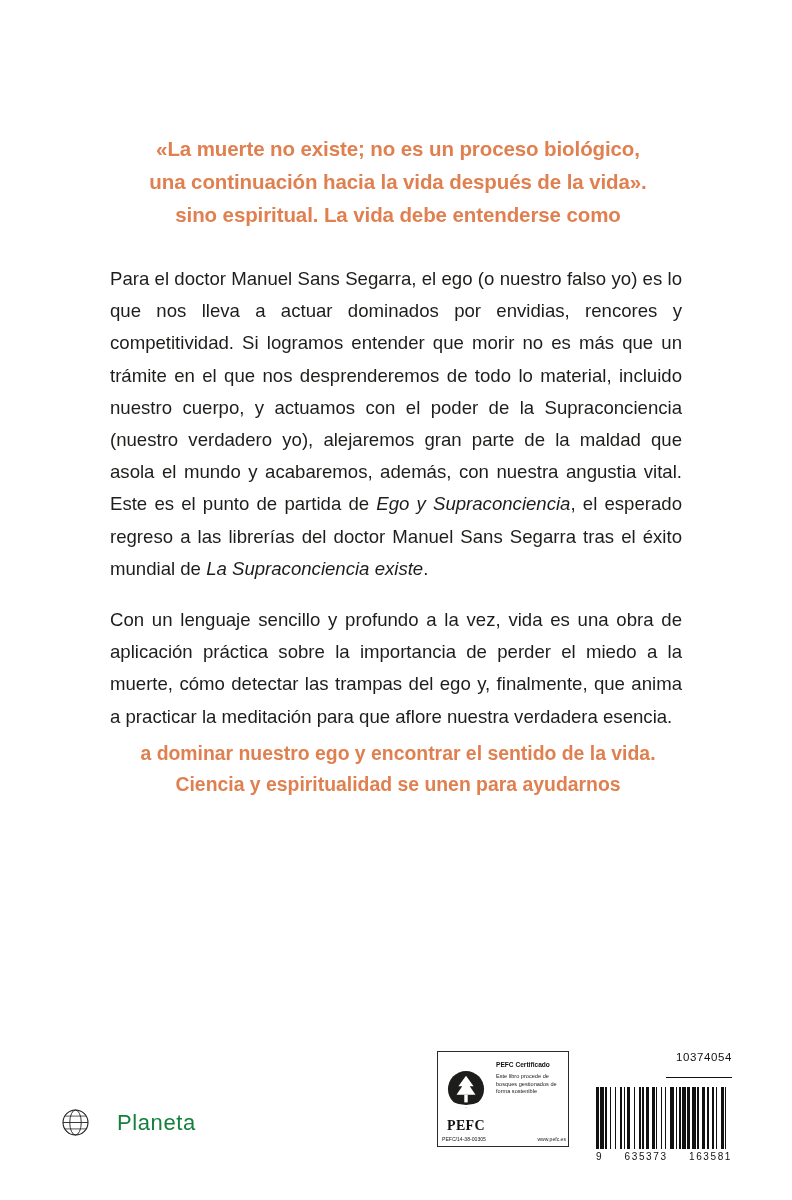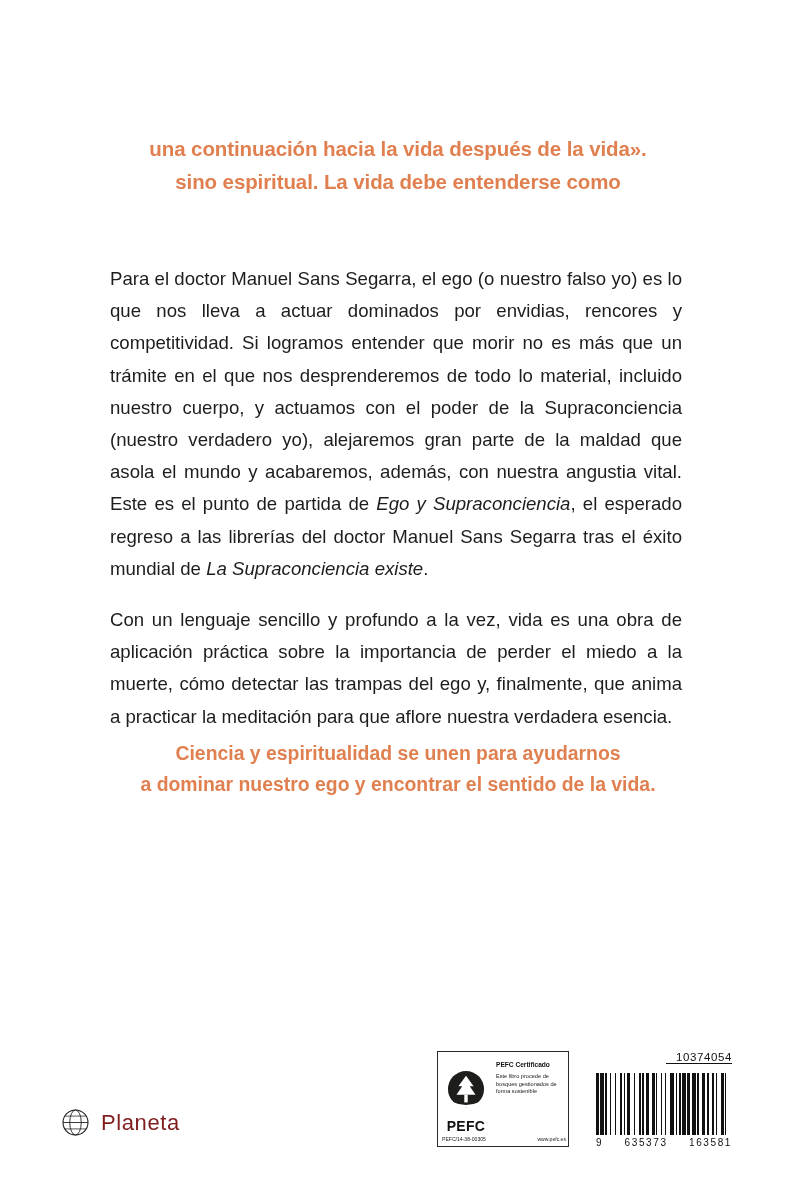--- a/index.html
+++ b/index.html
@@ -85,22 +85,23 @@
     align-items: center;
     gap: 12px;
   }
   .publisher .globe {
     width: 27px;
     height: 27px;
     flex: 0 0 auto;
   }
   .publisher .pub-name {
     font-size: 22px;
-    color: #7f1d1d;
+    color: #15803d;
     letter-spacing: 0.6px;
+    margin-left: 16px;
   }
 
   
   .pefc {
     position: absolute;
     left: 437px;
     top: 1051px;
     width: 132px;
     height: 96px;
     border: 1px solid #2b2b2b;
@@ -120,20 +121,21 @@
   .pefc-tree {
     width: 38px;
     height: 44px;
   }
   .pefc-left .pefc-word {
     font-size: 14px;
     font-weight: bold;
     letter-spacing: 0.3px;
     margin-top: 1px;
     color: #111;
+    font-family: Liberation Serif, serif;
   }
   .pefc-right {
     flex: 1;
     padding: 9px 5px 4px 2px;
     display: flex;
     flex-direction: column;
   }
   .pefc-right .cert-title {
     font-size: 6.6px;
     font-weight: bold;
@@ -162,21 +164,21 @@
     left: 596px;
     top: 1051px;
     width: 136px;
   }
   .isbn-top {
     text-align: right;
     font-size: 11.5px;
     letter-spacing: 0.6px;
     color: #111;
     border-bottom: 1px solid #111;
-    padding-bottom: 0;
+    padding-bottom: 14px;
     width: 66px;
     margin-left: auto;
   }
   .bars {
     margin-top: 9px;
     height: 62px;
     display: flex;
     align-items: flex-start;
     gap: 0;
   }
@@ -194,32 +196,33 @@
     justify-content: space-between;
     width: 136px;
   }
 </style>
 </head>
 <body>
 
 <div class="page">
 
   <div class="pull-quote">
+    <span class="ql">«La muerte no existe; no es un proceso biológico,</span>
     <span class="ql">una continuación hacia la vida después de la vida».</span>
     <span class="ql">sino espiritual. La vida debe entenderse como</span>
   </div>
 
   <div class="body-copy">
     <p><span>Para el doctor Manuel Sans Segarra, el ego (o nuestro falso yo) es lo que nos lleva a actuar dominados por envidias, rencores y competitividad. Si logramos entender que morir no es más que un trámite en el que nos desprenderemos de todo lo material, incluido nuestro cuerpo, y actuamos con el poder de la Supraconciencia (nuestro verdadero yo), alejaremos gran parte de la maldad que asola el mundo y acabaremos, además, con nuestra angustia vital. Este es el punto de partida de </span><em>Ego y Supraconciencia</em><span>, el esperado regreso a las librerías del doctor Manuel Sans Segarra tras el éxito mundial de </span><em>La Supraconciencia existe</em><span>.</span></p>
     <p>Con un lenguaje sencillo y profundo a la vez, vida es una obra de aplicación práctica sobre la importancia de perder el miedo a la muerte, cómo detectar las trampas del ego y, finalmente, que anima a practicar la meditación para que aflore nuestra verdadera esencia.</p>
   </div>
 
   <div class="closing">
+    <span class="cl">a dominar nuestro ego y encontrar el sentido de la vida.</span>
     <span class="cl">Ciencia y espiritualidad se unen para ayudarnos</span>
-    <span class="cl">a dominar nuestro ego y encontrar el sentido de la vida.</span>
   </div>
 
   <div class="publisher">
     <span class="globe">
       <svg viewBox="0 0 40 40" width="27" height="27" aria-hidden="true">
         <circle cx="20" cy="20" r="18.5" fill="none" stroke="#1d1d1b" stroke-width="1.6"></circle>
         <ellipse cx="20" cy="20" rx="8.5" ry="18.5" fill="none" stroke="#1d1d1b" stroke-width="1.3"></ellipse>
         <line x1="1.5" y1="20" x2="38.5" y2="20" stroke="#1d1d1b" stroke-width="1.3"></line>
         <path d="M4.2 10.5 H35.8" stroke="#1d1d1b" stroke-width="1.1" fill="none"></path>
         <path d="M4.2 29.5 H35.8" stroke="#1d1d1b" stroke-width="1.1" fill="none"></path>

